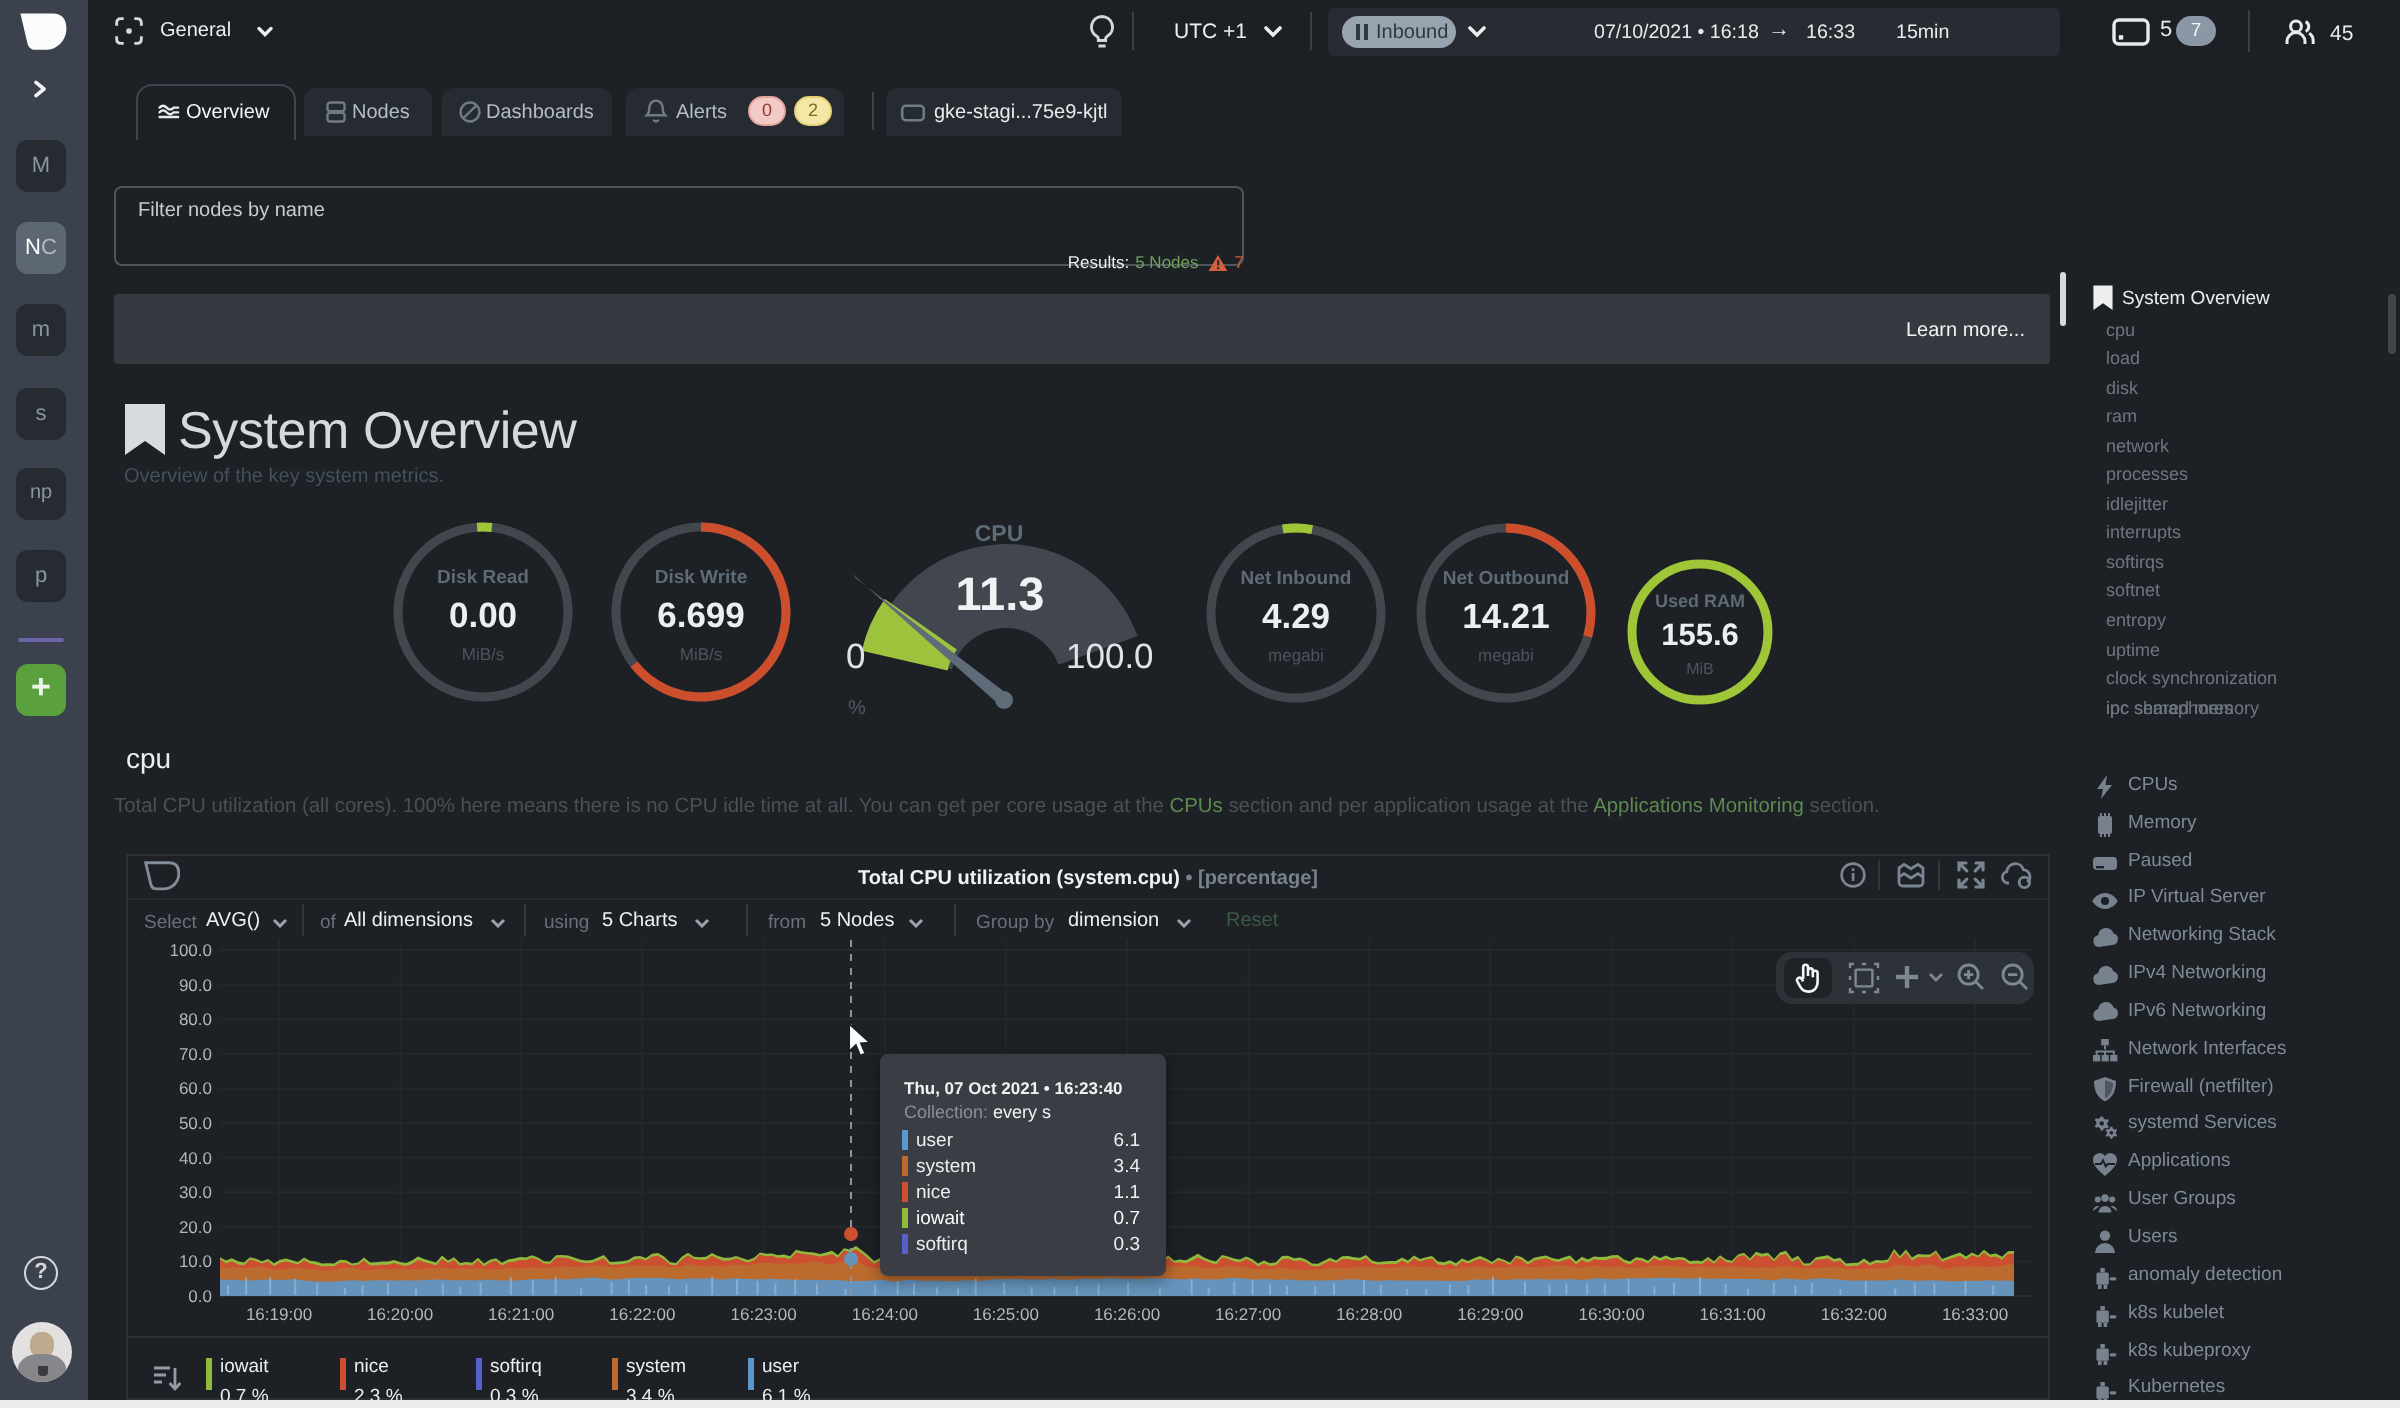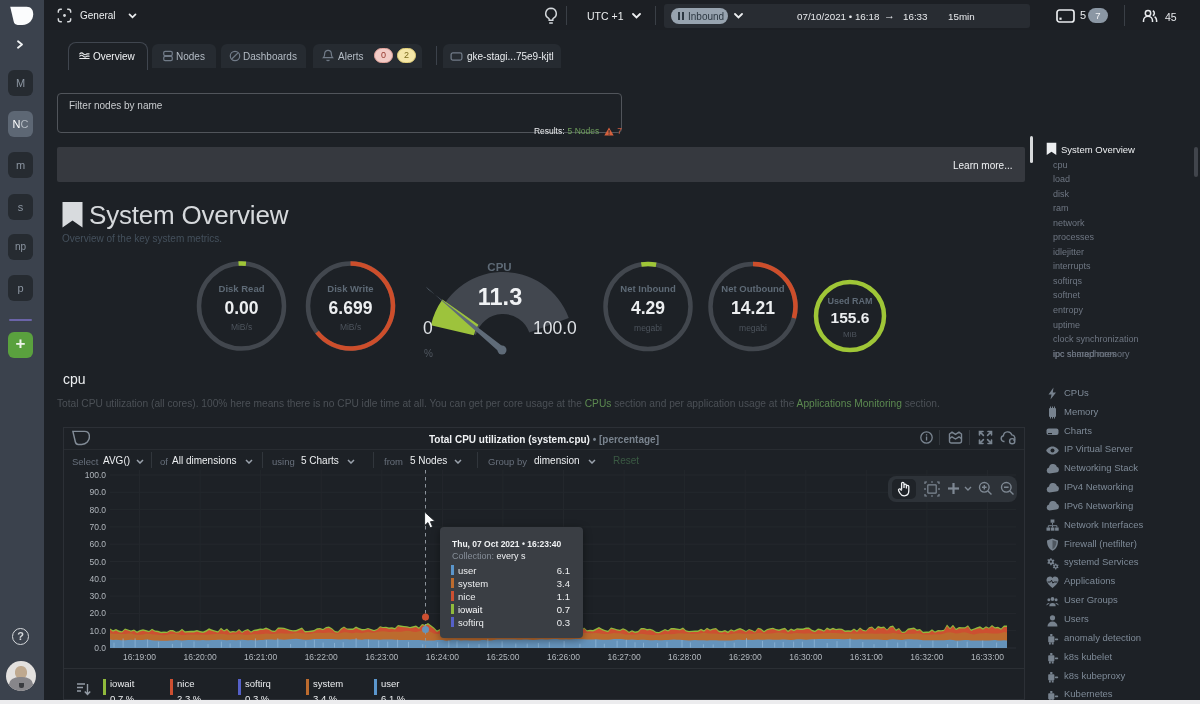--- a/index.html
+++ b/index.html
@@ -387,21 +387,21 @@
 <div class="ab" style="left:1064px;top:387px;font-size:9.5px;color:#7e8a97">CPUs</div>
 <svg class="ab" style="left:1046px;top:406px" width="13" height="13" viewBox="0 0 13 13">
       <rect x="3" y="2" width="7" height="9" rx="1" fill="#77828e"></rect>
       <path d="M4.5 0.5 v2 M6.5 0.5 v2 M8.5 0.5 v2 M4.5 10.5 v2 M6.5 10.5 v2 M8.5 10.5 v2" stroke="#77828e" stroke-width="1"></path>
     </svg>
 <div class="ab" style="left:1064px;top:406px;font-size:9.5px;color:#7e8a97">Memory</div>
 <svg class="ab" style="left:1046px;top:425px" width="13" height="13" viewBox="0 0 13 13">
       <rect x="0.5" y="3.5" width="12" height="6.5" rx="2" fill="#77828e"></rect>
       <rect x="2" y="8" width="4" height="1.2" fill="#1d2126"></rect>
     </svg>
-<div class="ab" style="left:1064px;top:425px;font-size:9.5px;color:#7e8a97">Charts</div>
+<div class="ab" style="left:1064px;top:425px;font-size:9.5px;color:#7e8a97">Paused</div>
 <svg class="ab" style="left:1046px;top:444px" width="13" height="13" viewBox="0 0 13 13">
       <path d="M6.5 2.5 C10 2.5 12.3 5.3 12.8 6.5 C12.3 7.7 10 10.5 6.5 10.5 C3 10.5 0.7 7.7 0.2 6.5 C0.7 5.3 3 2.5 6.5 2.5Z" fill="#77828e"></path>
       <circle cx="6.5" cy="6.5" r="2" fill="#1d2126"></circle>
     </svg>
 <div class="ab" style="left:1064px;top:443px;font-size:9.5px;color:#7e8a97">IP Virtual Server</div>
 <svg class="ab" style="left:1046px;top:463px" width="13" height="13" viewBox="0 0 13 13">
       <path d="M3.4 10.5 a3 3 0 0 1 -.4 -5.9 a4 4 0 0 1 7.8 -.8 a2.9 2.9 0 0 1 -.6 5.7 Z" fill="#77828e"></path>
     </svg>
 <div class="ab" style="left:1064px;top:462px;font-size:9.5px;color:#7e8a97">Networking Stack</div>
 <svg class="ab" style="left:1046px;top:482px" width="13" height="13" viewBox="0 0 13 13">

